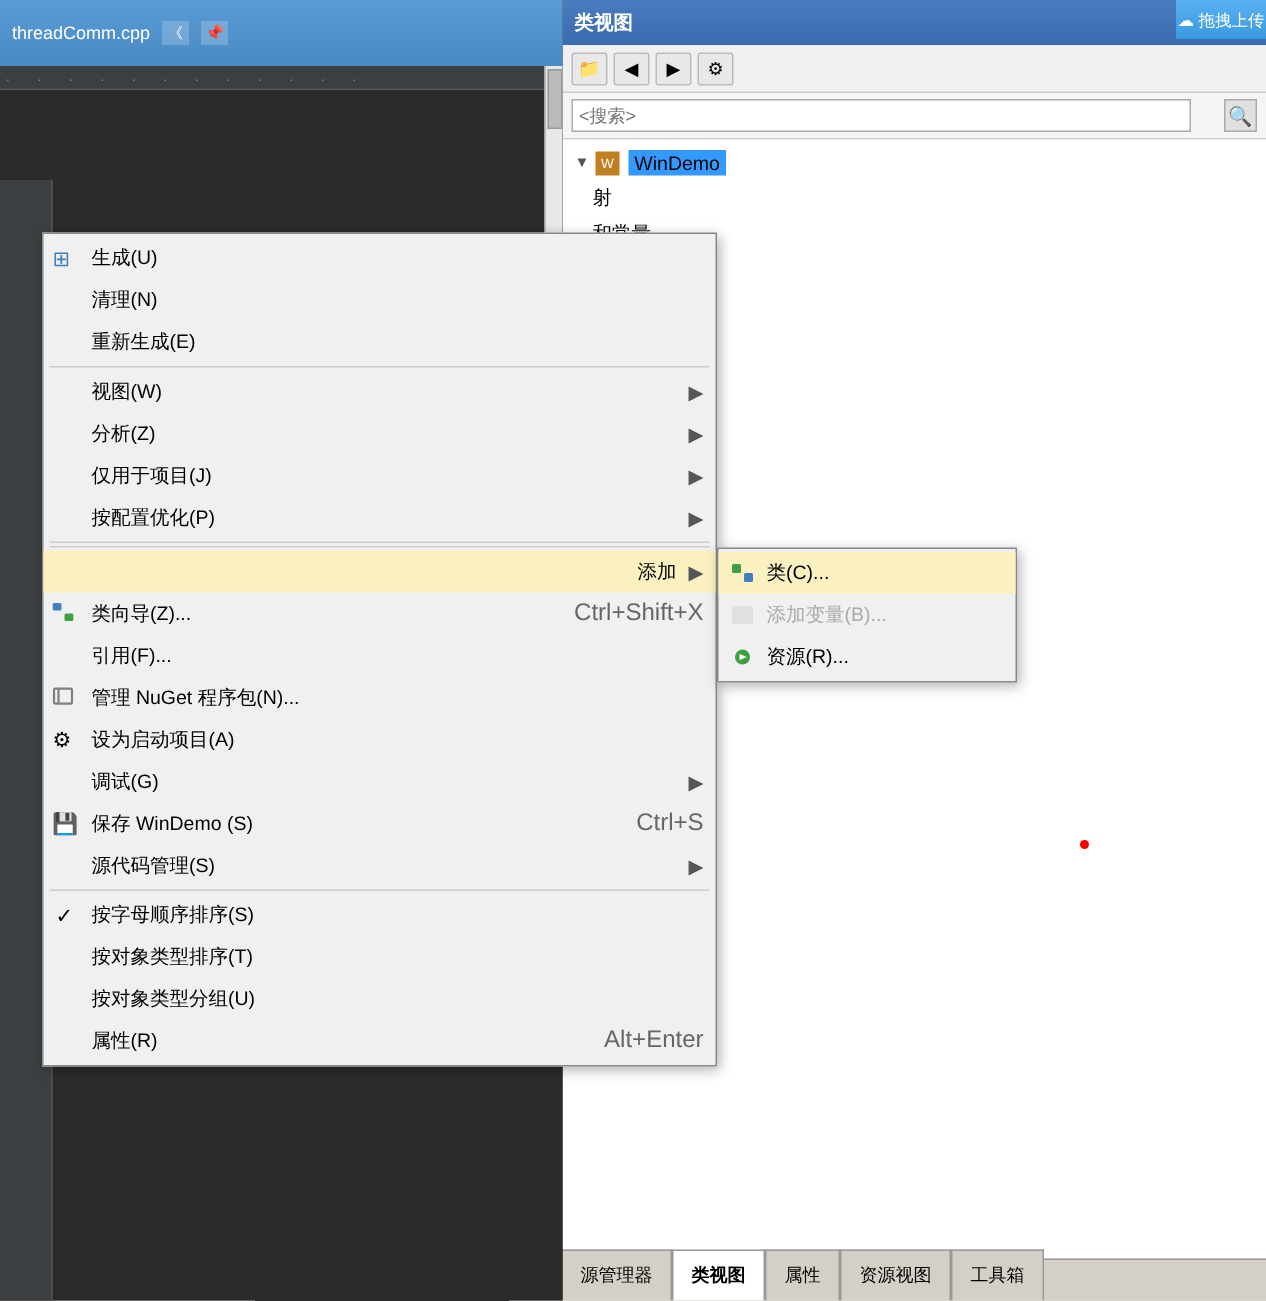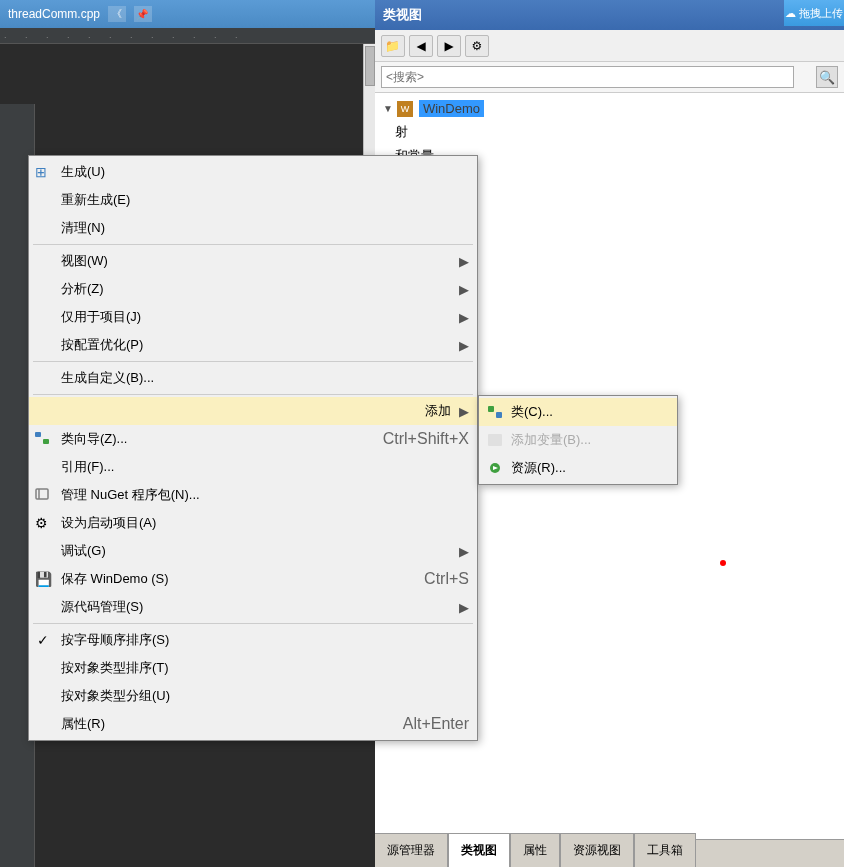--- a/index.html
+++ b/index.html
@@ -137,21 +137,21 @@
     .code-editor-area {
       position: absolute;
       top: 0; left: 0;
       width: 375px;
       height: 867px;
       background: #2b2b2b;
     }
 
     .editor-titlebar {
       background: linear-gradient(to bottom, #5b9bd5, #4a8ac4);
-      height: 28px;
+      height: 44px;
       display: flex;
       align-items: center;
       padding: 0 8px;
       color: white;
       font-size: 12px;
       gap: 8px;
     }
 
     .editor-nav-btn {
       width: 18px; height: 16px;
@@ -371,21 +371,21 @@
     <div class="search-btn">
       <span>🔍</span>
     </div>
   </div>
 
   <div class="class-tree">
 
     <div class="tree-item">
       <span class="tree-arrow">▼</span>
       <span style="display:inline-block;width:16px;height:16px;background:#c08020;color:white;font-size:9px;text-align:center;line-height:16px;margin-right:2px;">W</span>
-      <span class="selected" style="background:#3399ff;color:#404040;padding:1px 4px;">WinDemo</span>
+      <span class="selected" style="background:#3399ff;color:#000000;padding:1px 4px;">WinDemo</span>
     </div>
 
     <div class="tree-item tree-item-indent">
       <span>射</span>
     </div>
     <div class="tree-item tree-item-indent">
       <span>和常量</span>
     </div>
     <div class="tree-item tree-item-indent">
       <span>局函数和变量</span>
@@ -457,25 +457,25 @@
 </div>
 
 <div class="context-menu">
 
   <div class="menu-item">
     <span class="menu-icon icon-build">⊞</span>
     <span class="menu-label">生成(U)</span>
   </div>
 
   <div class="menu-item">
+    <span class="menu-label">清理(N)</span>
+  </div>
+
+  <div class="menu-item">
     <span class="menu-label">重新生成(E)</span>
-  </div>
-
-  <div class="menu-item">
-    <span class="menu-label">清理(N)</span>
   </div>
   <div class="menu-separator"></div>
 
   <div class="menu-item">
     <span class="menu-label">视图(W)</span>
     <span class="menu-arrow">▶</span>
   </div>
 
   <div class="menu-item">
     <span class="menu-label">分析(Z)</span>
@@ -486,23 +486,20 @@
     <span class="menu-label">仅用于项目(J)</span>
     <span class="menu-arrow">▶</span>
   </div>
 
   <div class="menu-item">
     <span class="menu-label">按配置优化(P)</span>
     <span class="menu-arrow">▶</span>
   </div>
   <div class="menu-separator"></div>
 
-  <div class="menu-item">
-    <span class="menu-label">生成自定义(B)...</span>
-  </div>
   <div class="menu-separator"></div>
 
   <div class="menu-item highlighted menu-item-add" style="position:relative;background:#faf0c0;text-align:right;">
     <span class="menu-label">添加</span>
     <span class="menu-arrow">▶</span>
 
     <div class="submenu" style="top:-2px;left:449px;">
 
       <div class="submenu-item active" style="background:#faf0c0;">
         <span class="sub-icon">

